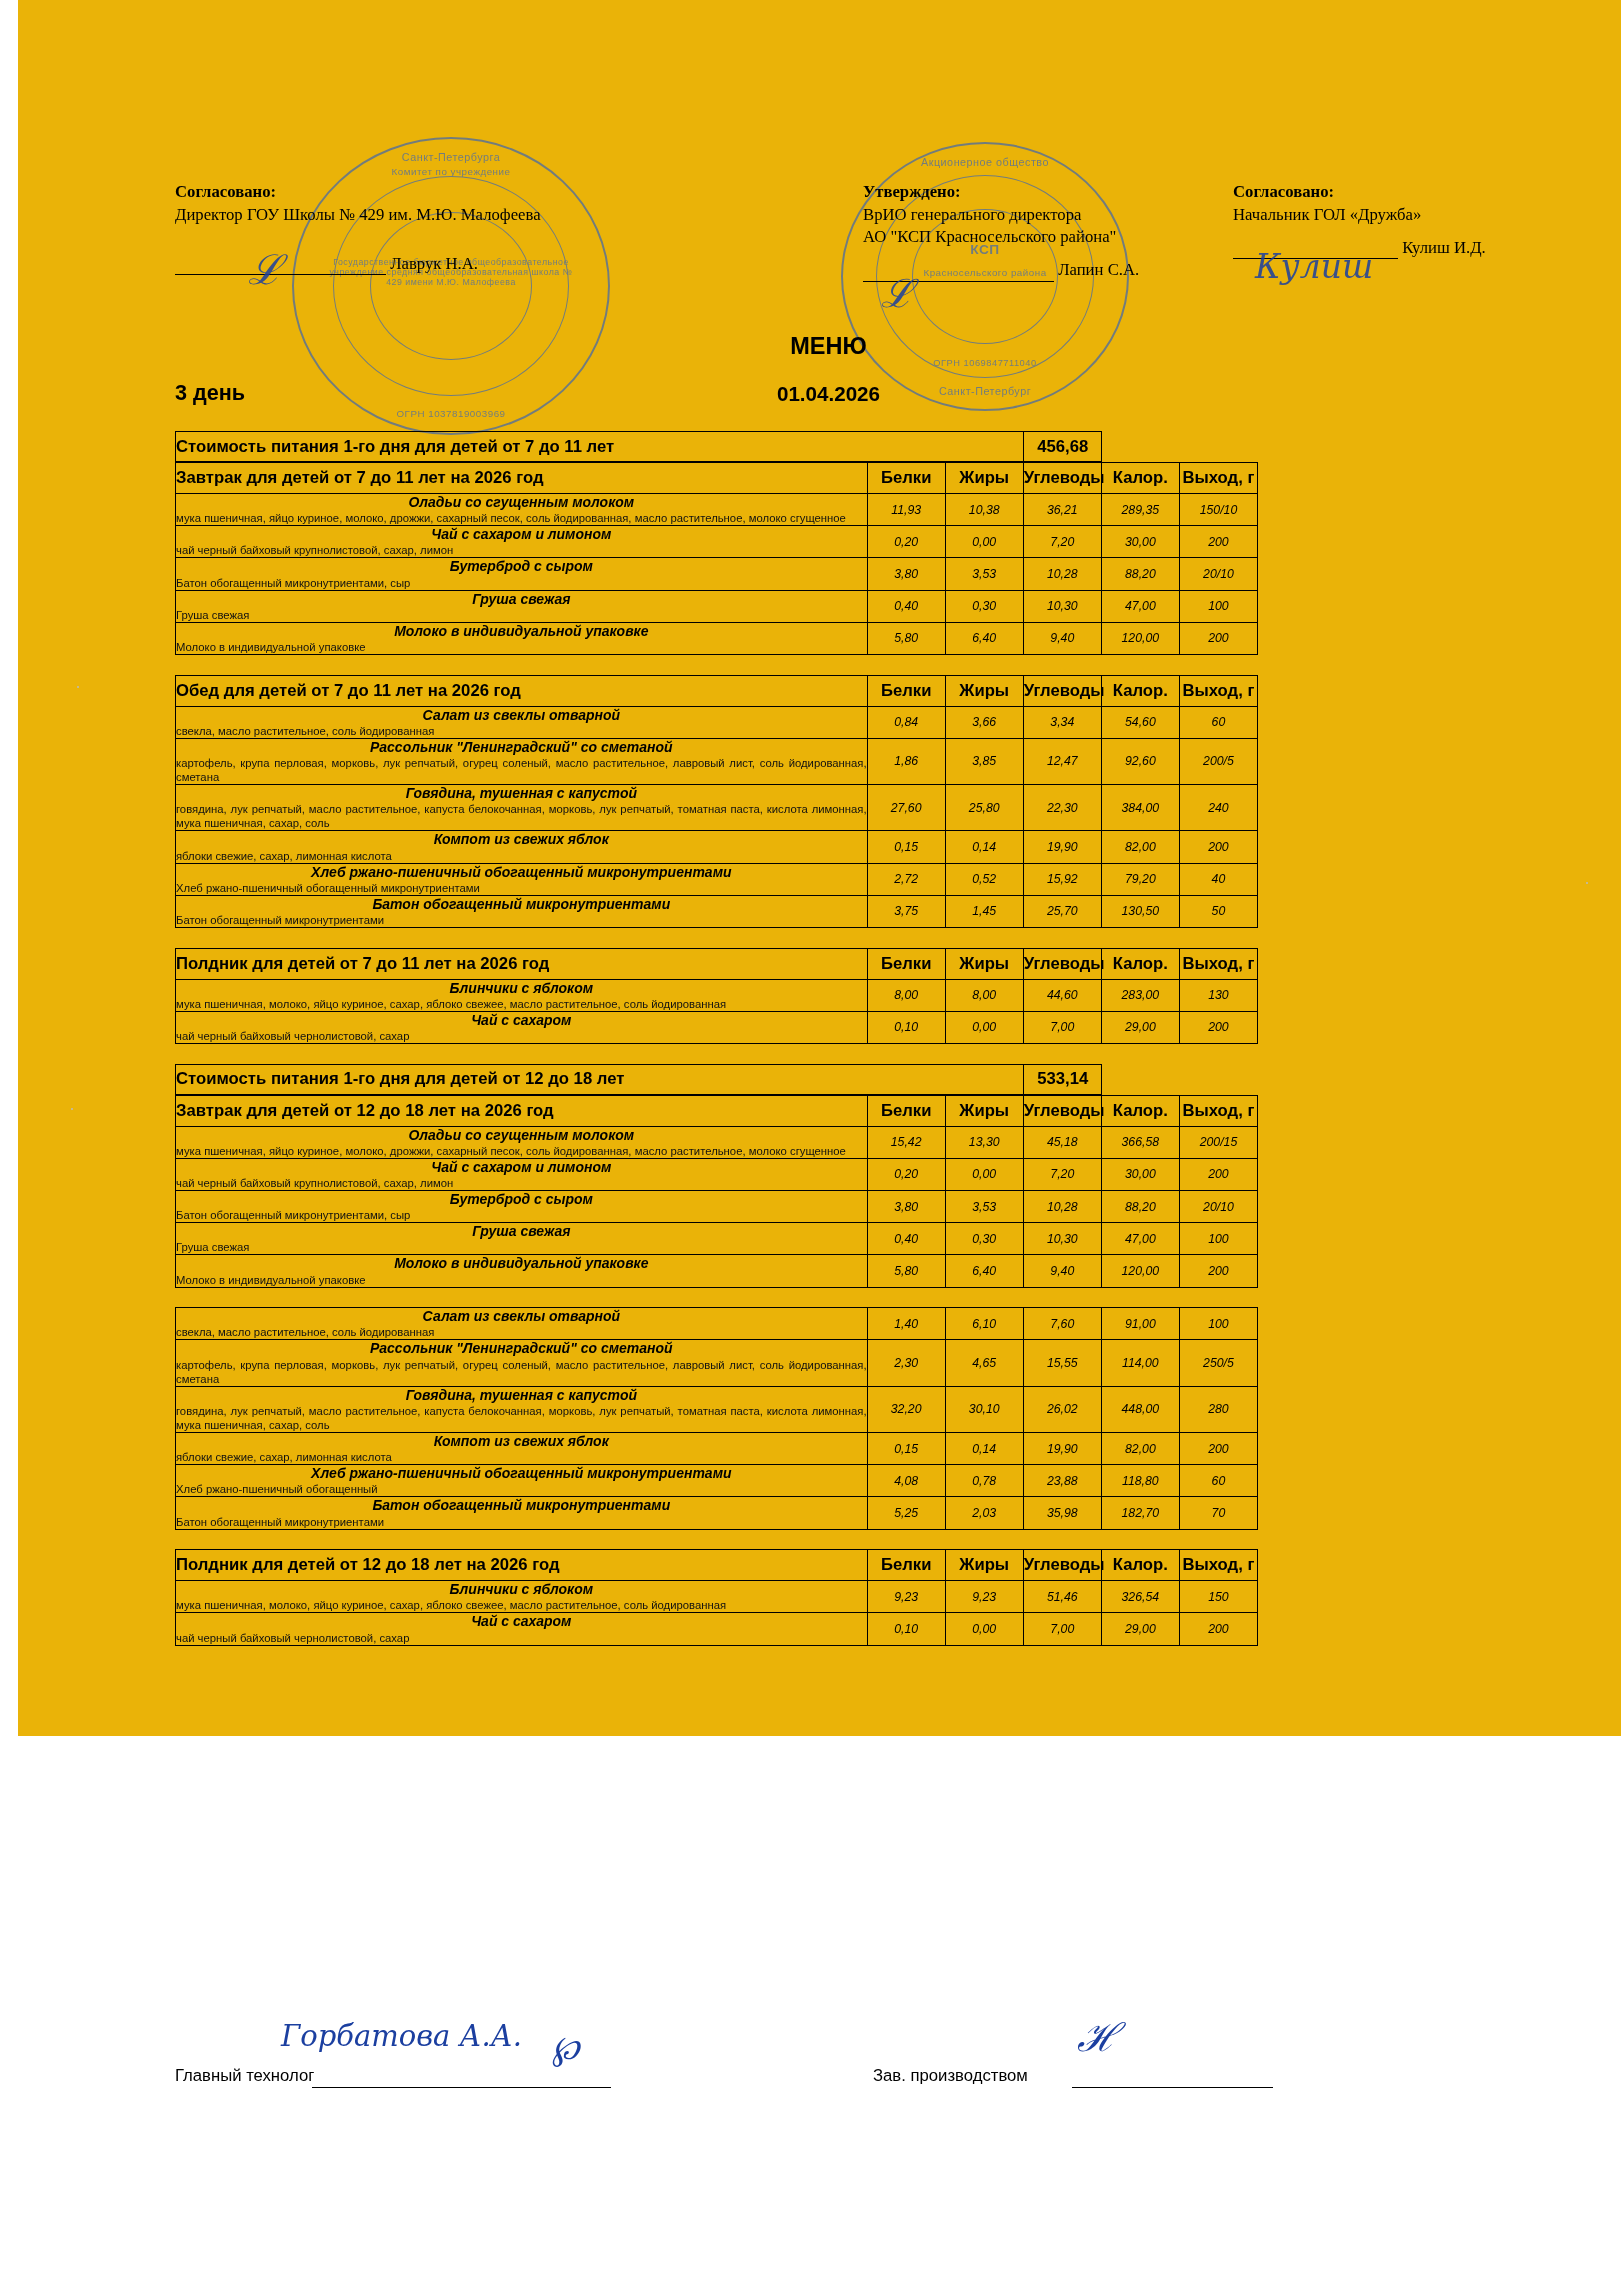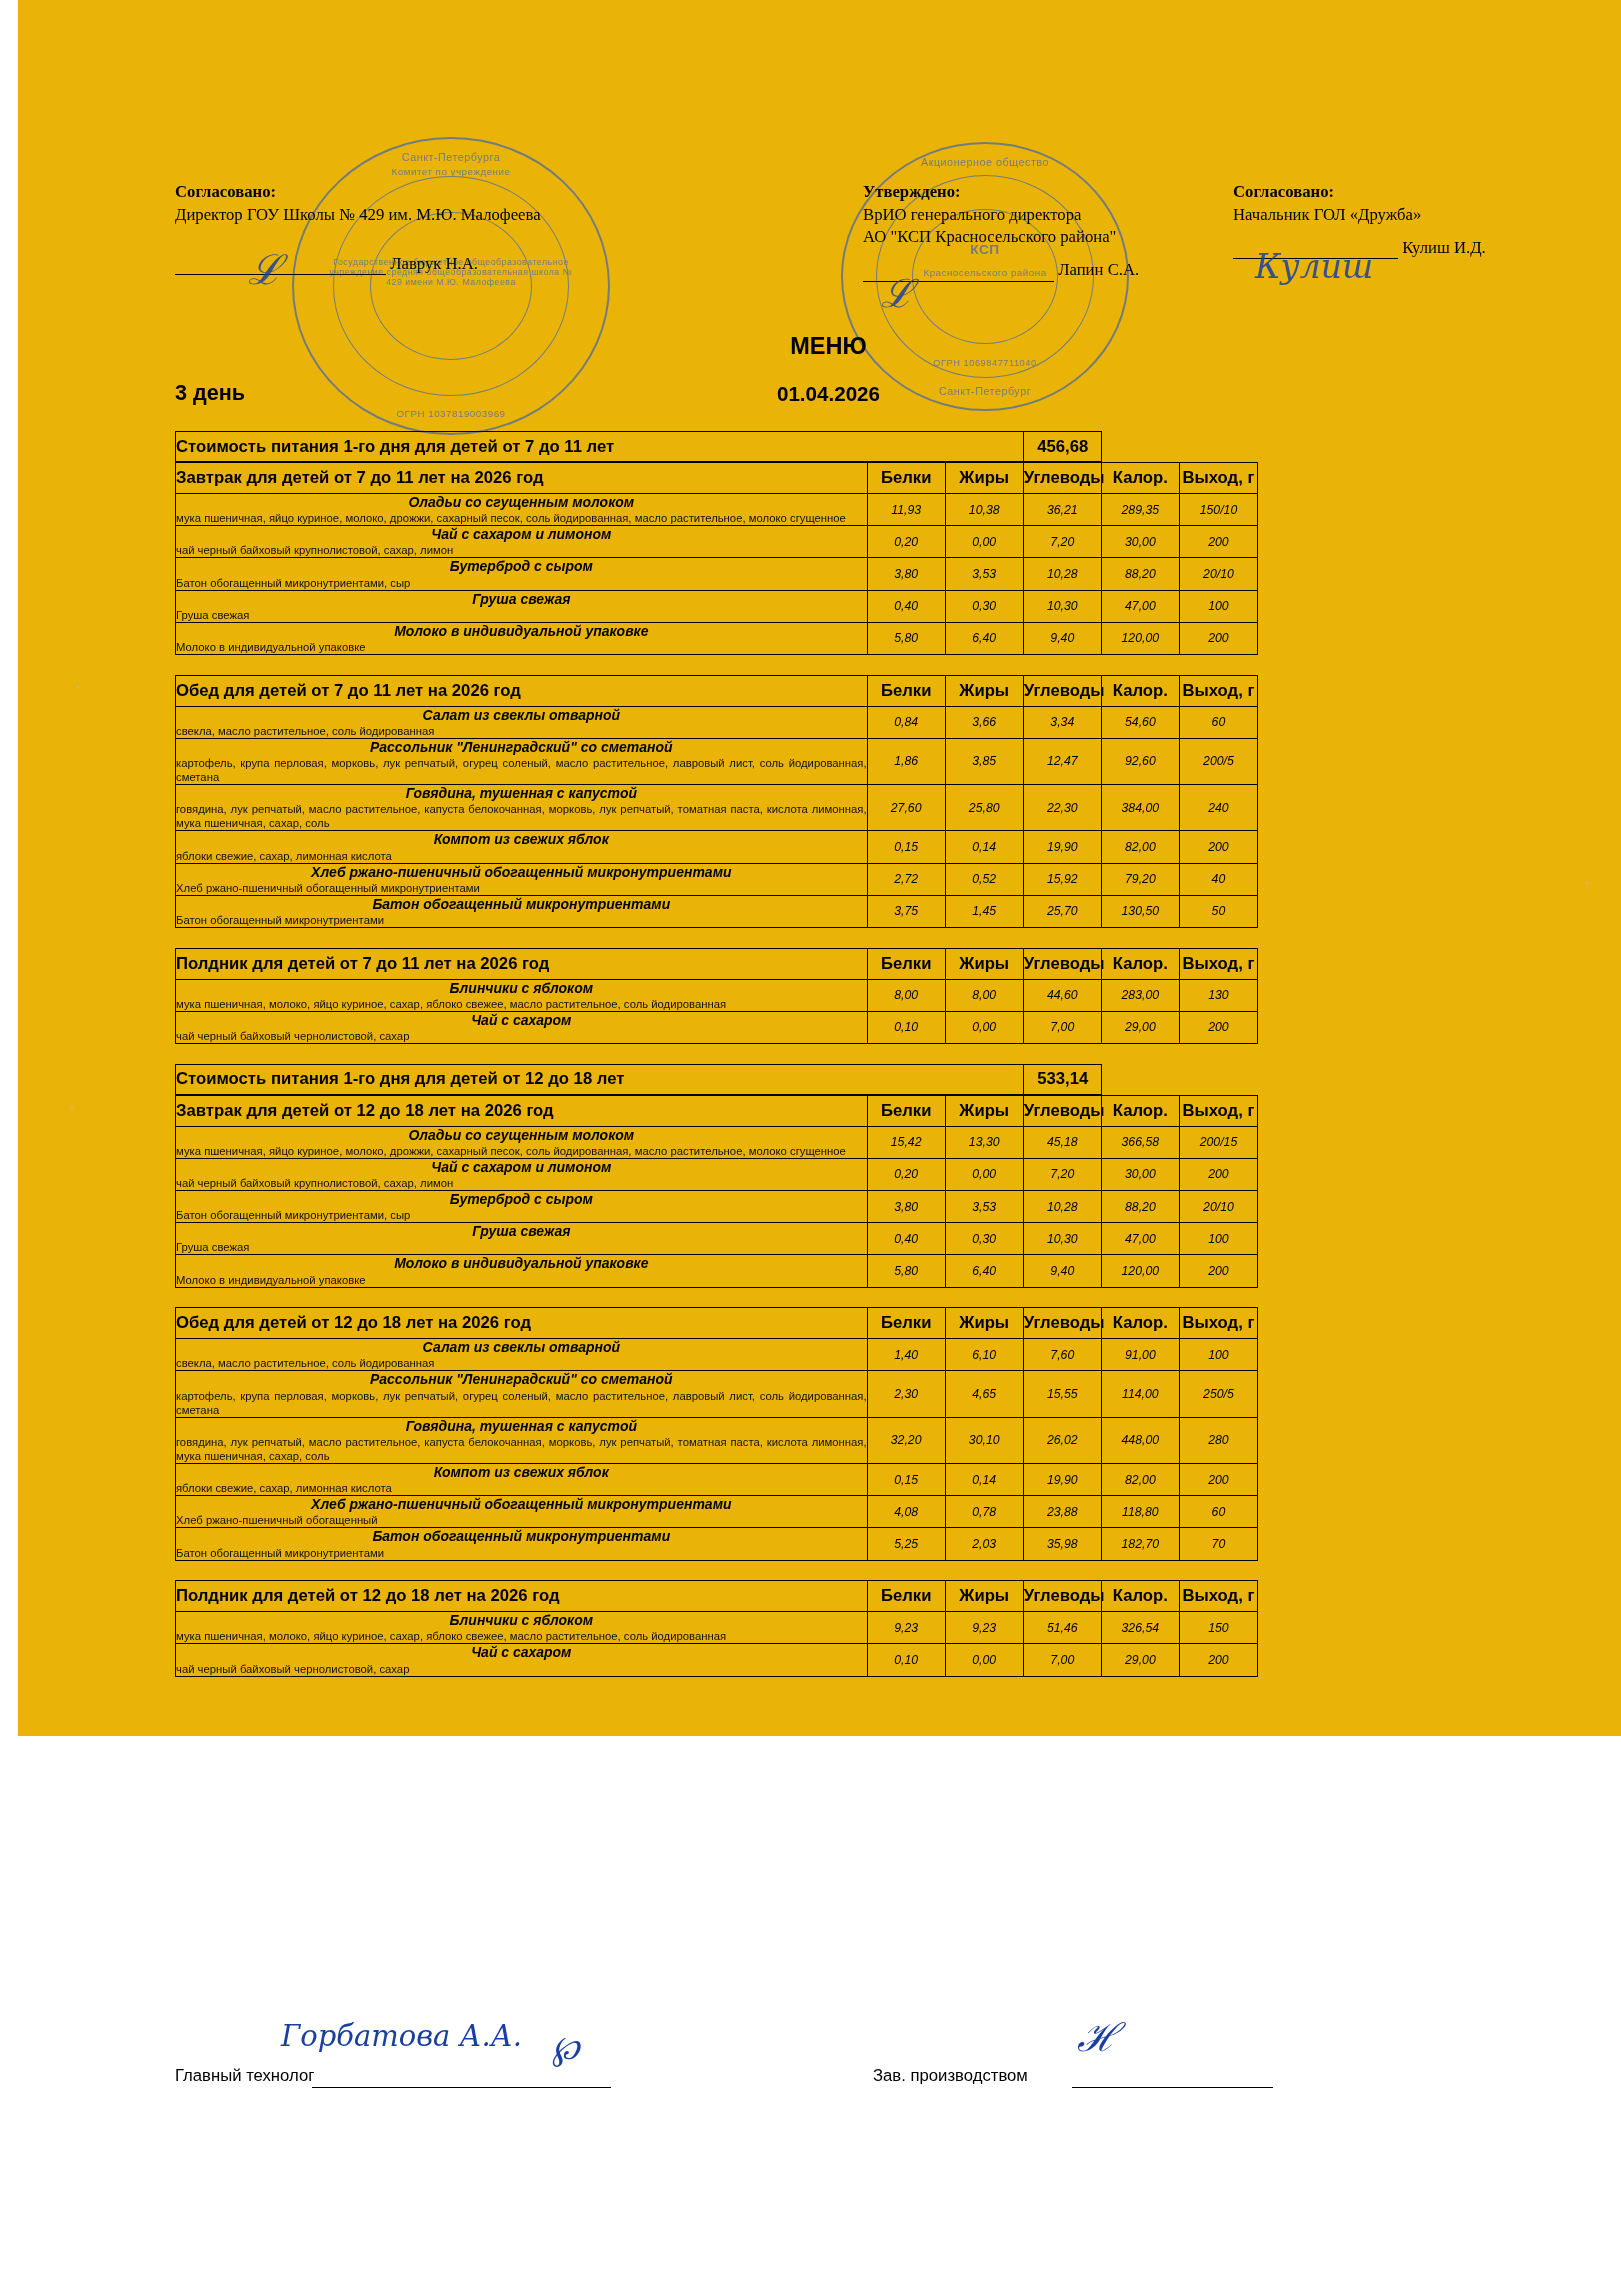--- a/index.html
+++ b/index.html
@@ -598,28 +598,20 @@
       <table class="mt">
         <colgroup>
           <col class="col-name">
           <col class="col-n">
           <col class="col-n">
           <col class="col-n">
           <col class="col-cal">
           <col class="col-out">
         </colgroup>
         <tbody>
-          <tr class="sect-head">
-            <td>Обед для детей от 12 до 18 лет на 2026 год</td>
-            <td class="col-head">Белки</td>
-            <td class="col-head">Жиры</td>
-            <td class="col-head">Углеводы</td>
-            <td class="col-head">Калор.</td>
-            <td class="col-head">Выход, г</td>
-          </tr>
           <tr>
             <td class="dish-cell">
               <div class="dish-title">Салат из свеклы отварной</div>
               <div class="dish-ingr">свекла, масло растительное, соль йодированная</div>
             </td>
             <td class="num">1,40</td>
             <td class="num">6,10</td>
             <td class="num">7,60</td>
             <td class="num">91,00</td>
             <td class="num">100</td>

